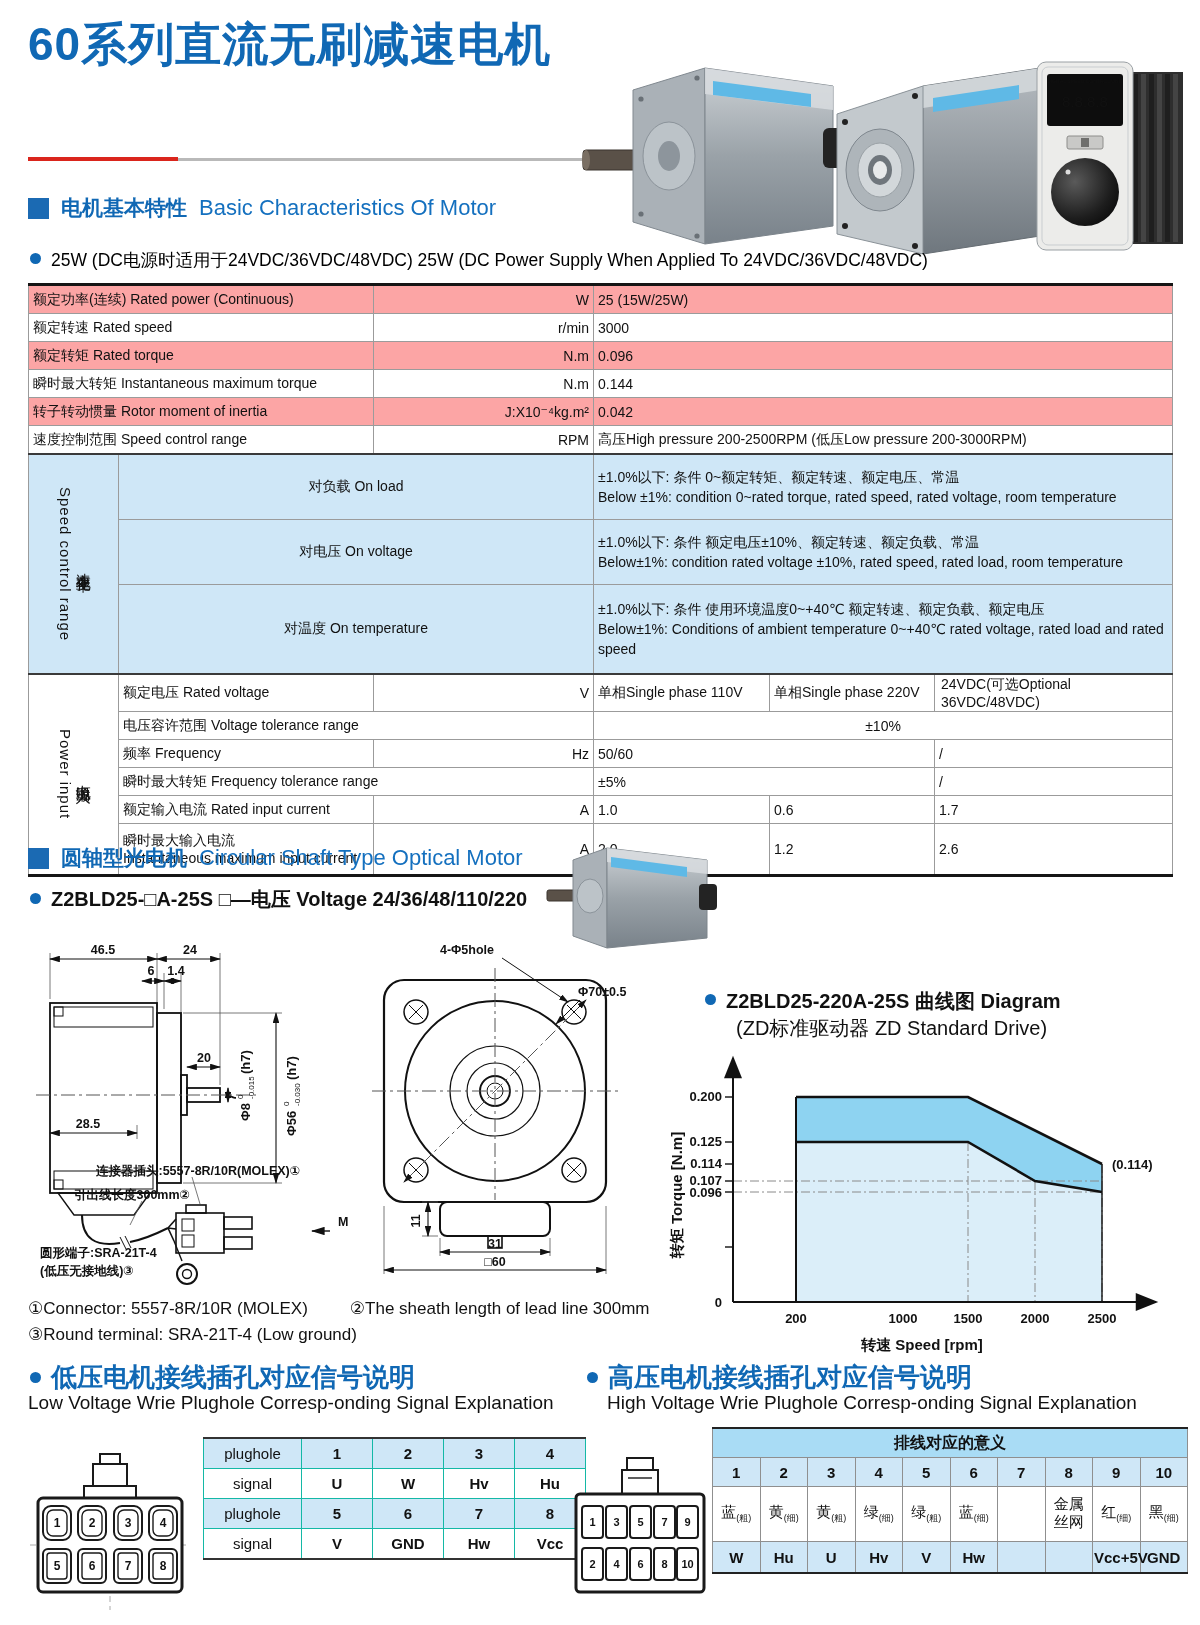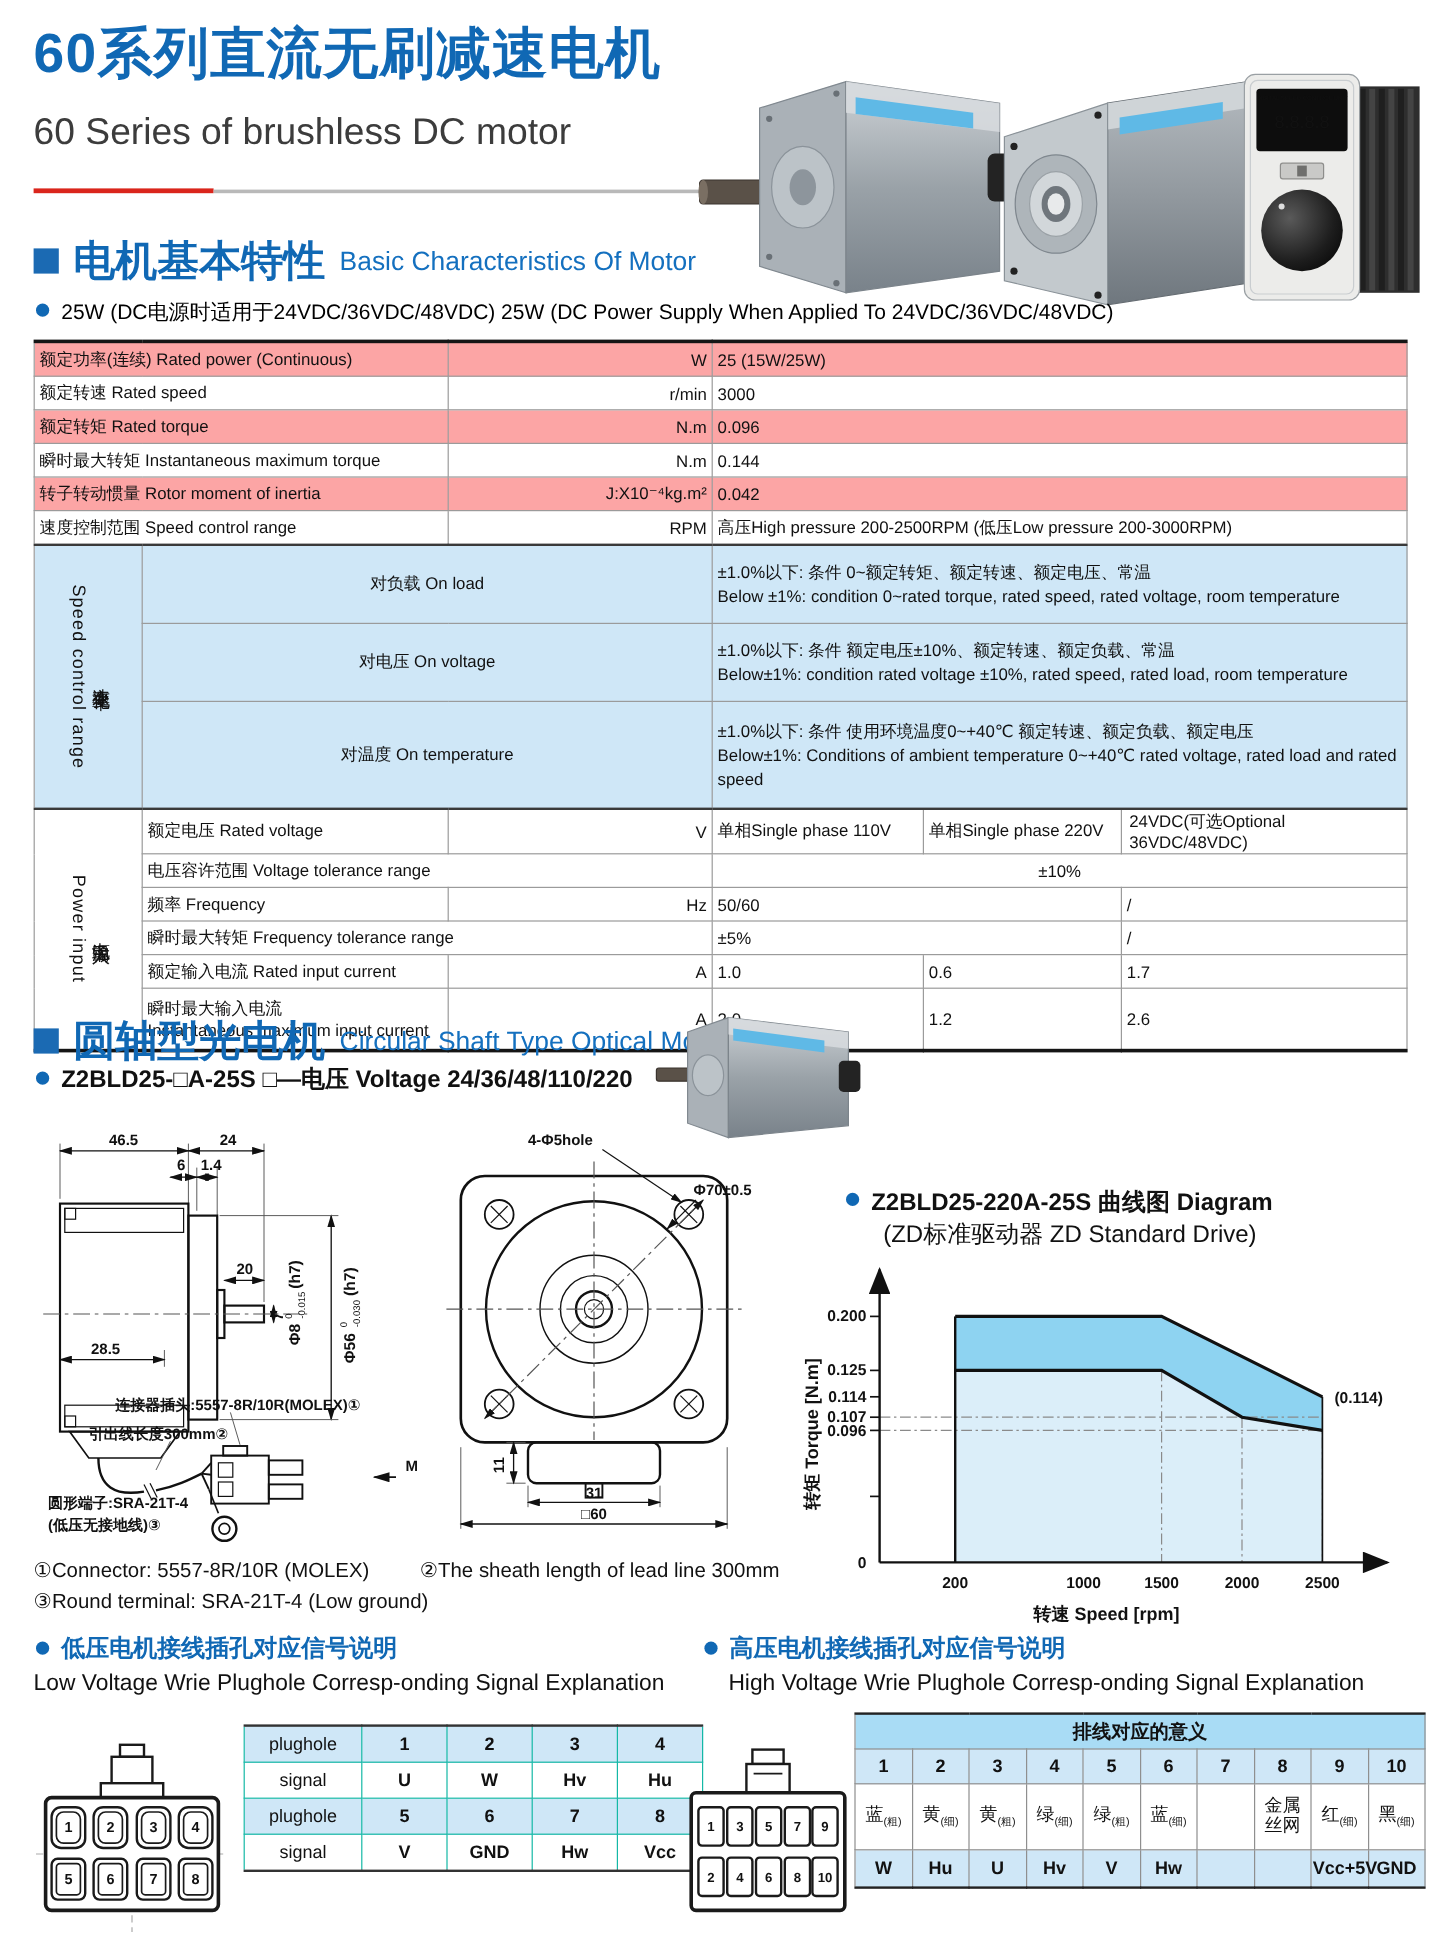--- a/index.html
+++ b/index.html
@@ -10,21 +10,21 @@
   
   .title-cn{left:28px;top:14px;font-size:46px;font-weight:800;color:#1068b4;letter-spacing:1px;}
   .title-en{left:28px;top:92px;font-size:31px;color:#3c3c3c;}
   .rule{left:28px;top:157px;width:762px;height:4px;display:flex;align-items:center;}
   .rule-red{width:150px;height:4px;background:#da251c;}
   .rule-gray{flex:1;height:3px;background:#b9b9b9;}
 
   
   .sec-hdr{display:flex;align-items:center;gap:12px;}
   .sec-sq{width:21px;height:21px;background:#1b6ab3;}
-  .sec-cn{font-size:35px;font-weight:800;color:#1068b4;}
+  .sec-cn{font-size:21px;font-weight:800;color:#1068b4;}
   .sec-en{font-size:22px;color:#1470bf;}
   .bullet-row{display:flex;align-items:flex-start;gap:10px;}
   .dot{width:11px;height:11px;border-radius:50%;background:#1068b4;margin-top:5px;flex:none;}
   .bullet-text{font-size:17.5px;color:#000;}
   .bullet-strong{font-size:20px;font-weight:700;color:#111;}
 
   
   table.spec{left:28px;top:283px;width:1144px;border-collapse:collapse;table-layout:fixed;
              border-top:3px solid #151515;border-bottom:3px solid #151515;font-size:14px;}
   table.spec td{border:1px solid #9b9b9b;padding:1px 4px;vertical-align:middle;color:#111;}
@@ -61,37 +61,36 @@
      font-size:15px;border-top:2px solid #222;border-bottom:2px solid #222;}
   table.tbl-high td{border:1px solid #8f8f8f;text-align:center;vertical-align:middle;}
   table.tbl-high tr.cap td{background:#a9dcf5;font-weight:700;font-size:16px;height:26px;margin-left:18px;}
   table.tbl-high tr.blue td{background:#cfe7f7;}
   table.tbl-high tr.num td{height:26px;font-weight:700;}
   table.tbl-high tr.colors td{height:52px;background:#fff;}
   table.tbl-high tr.sig td{height:28px;font-weight:700;}
   .cname{font-size:15px;white-space:pre-line;line-height:1.15;}
   .csize{font-size:9px;vertical-align:sub;}
 
-  .sec2-hdr-cn{display:flex;align-items:center;gap:10px;font-size:20px;font-weight:800;color:#1068b4;}
+  .sec2-hdr-cn{display:flex;align-items:center;gap:10px;font-size:26px;font-weight:800;color:#1068b4;}
   .sec2-hdr-en{font-size:19px;color:#111;}
 
   
   svg text{font-family:"Liberation Sans","DejaVu Sans",sans-serif;fill:#111;}
   .dimt{font-size:12.5px;font-weight:700;}
   .lblt{font-size:12.5px;font-weight:700;}
   .tick{font-size:13px;font-weight:600;}
   .axl{font-size:15px;font-weight:600;}
 </style>
 </head>
 <body>
 
 <div id="page">
 
   <div class="abs title-cn">60系列直流无刷减速电机</div>
-  <div class="abs title-en">60 Series of brushless DC motor</div>
   <div class="abs rule">
     <span class="rule-red"></span>
     <span class="rule-gray"></span>
   </div>
 
   <svg class="abs" style="left:575px;top:48px;" width="610" height="220" viewBox="0 0 610 220">
     <defs>
       <linearGradient id="gbody" x1="0" y1="0" x2="0" y2="1">
         <stop offset="0" stop-color="#cdd2d6"></stop>
           <stop offset=".5" stop-color="#9aa2a8"></stop>

